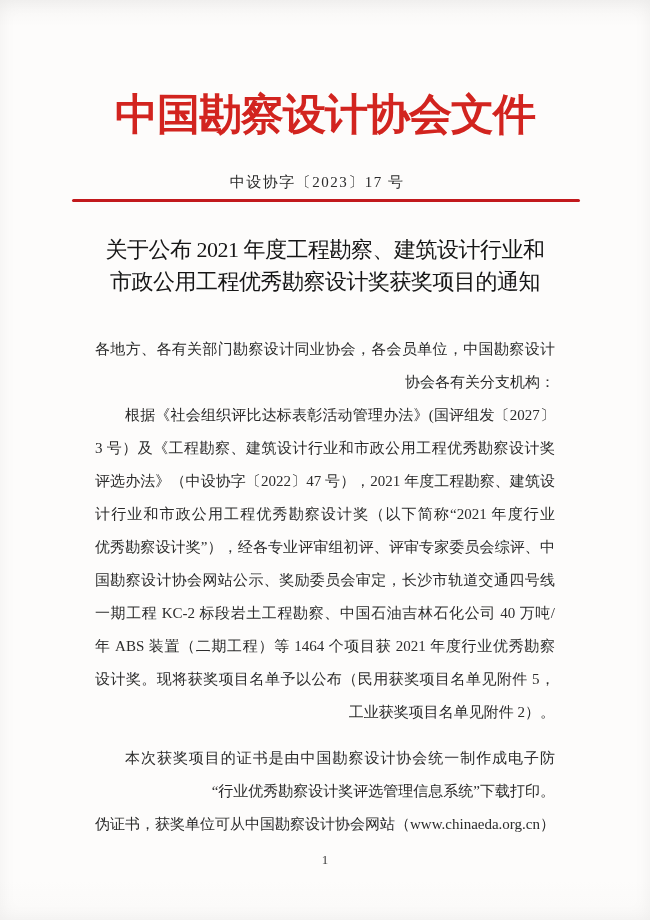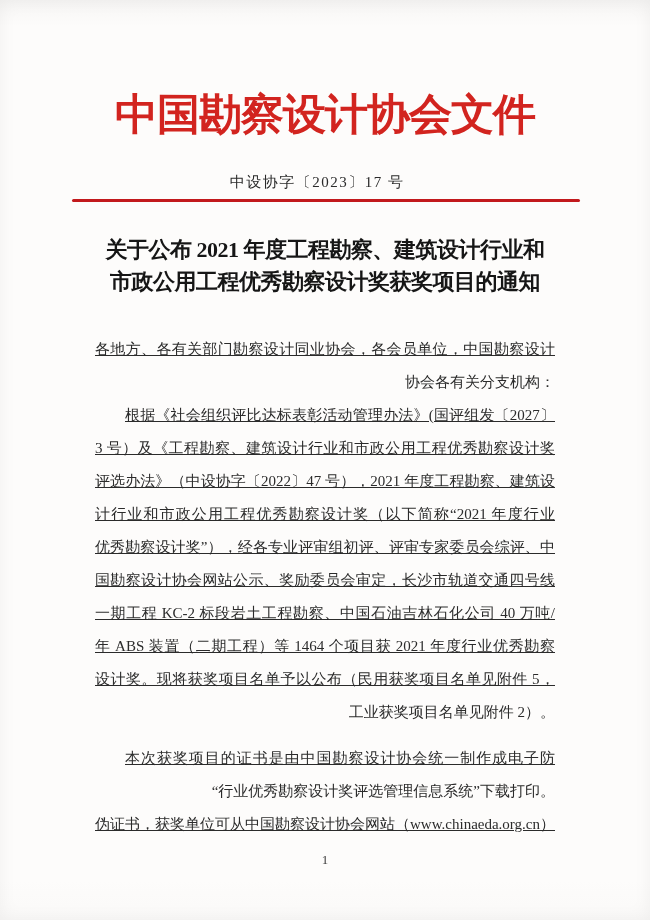--- a/index.html
+++ b/index.html
@@ -30,38 +30,37 @@
   }
   .red-rule{
     position:absolute;top:199px;left:72px;width:508px;height:3px;
     background:var(--rule,#c2191c);
     border-radius:2px;
   }
   .doc-title{
     position:absolute;top:234px;left:40px;right:40px;
     text-align:center;
     font-size:22px;line-height:32px;
-    font-weight:bold;
+    font-weight:normal;
     letter-spacing:-0.5px;
     color:#161616;
   }
   .doc-body{
     position:absolute;top:333px;left:95px;width:460px;
     font-size:15px;line-height:33px;
     color:#2b2b2b;
   }
   .line{
     text-align:right;
     white-space:nowrap;
   }
   .line.fill{
     white-space:normal;
     text-align:justify;
     text-align-last:justify;
-    text-decoration:underline;
   }
   .line.ind{ text-indent:2em; }
   .para2{ margin-top:13px; }
   .page-number{
     position:absolute;top:850px;left:0;right:0;
     text-align:center;
     font-size:13px;line-height:20px;
     color:#3c3c3c;
   }
 </style>

